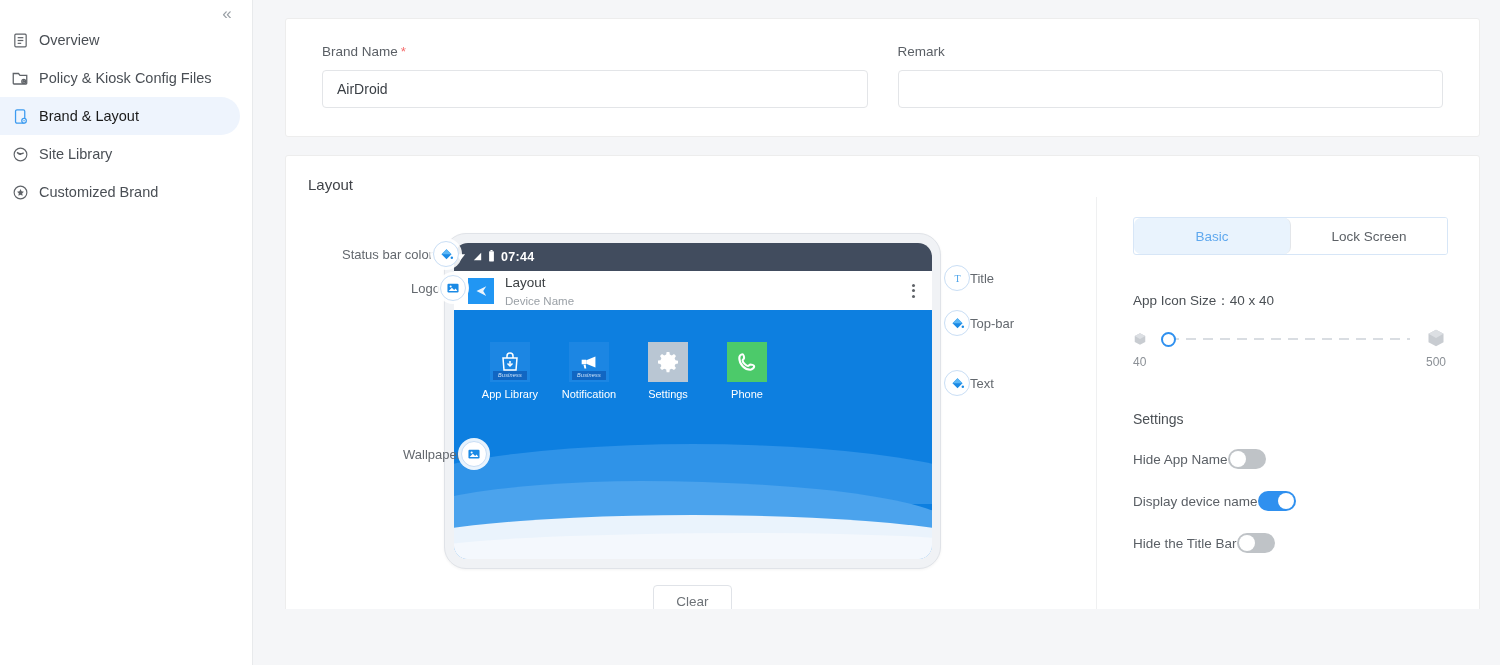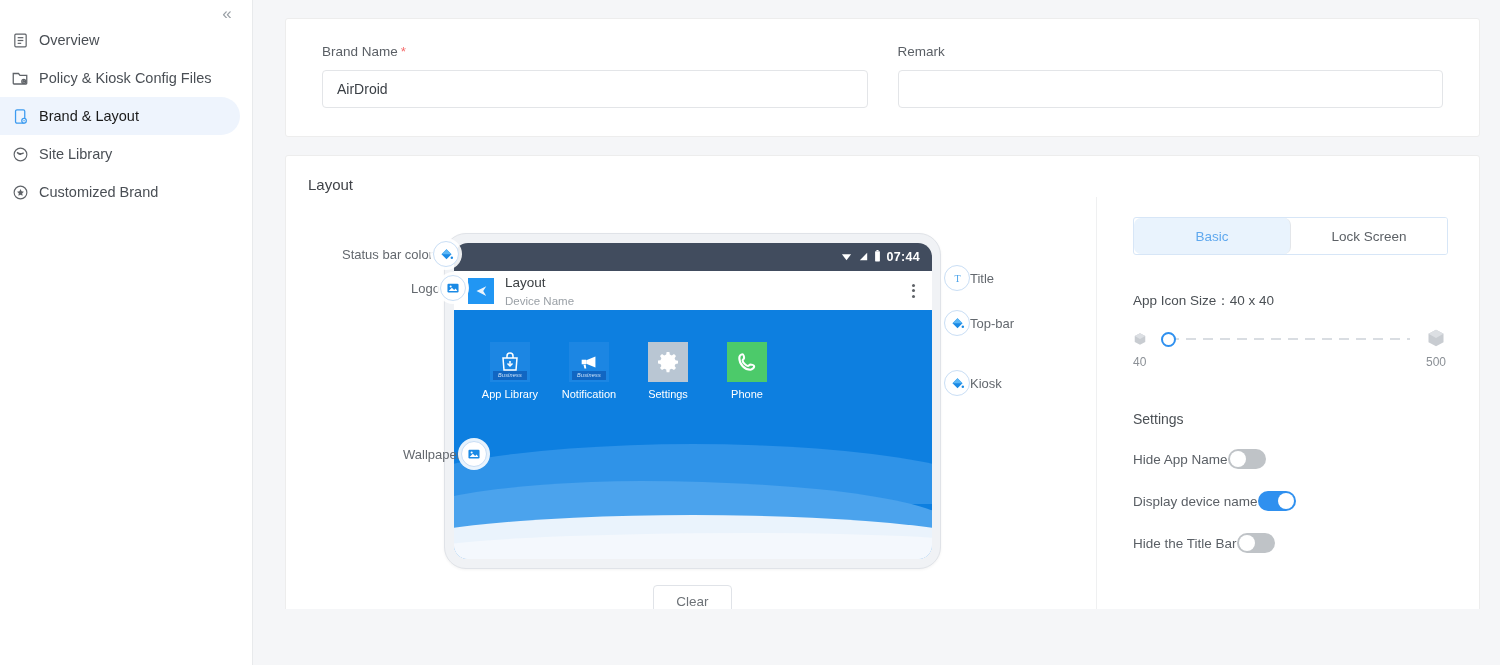--- a/index.html
+++ b/index.html
@@ -113,21 +113,21 @@
     box-shadow: 0 1px 3px rgba(0,0,0,.05);
   }
   .device-screen {
     width: 100%; height: 100%;
     border-radius: 14px; overflow: hidden;
     background: #fff; position: relative;
     display: flex; flex-direction: column;
   }
   .statusbar {
     height: 28px; background: #414c5e;
-    display: flex; align-items: center; justify-content: flex-end;
+    display: flex; align-items: center; 
     padding-right: 12px; gap: 6px; flex: 0 0 28px;
   }
   .sb-icons { display: flex; align-items: center; gap: 5px; }
   .sb-time { color: #fff; font-size: 12.5px; font-weight: bold; letter-spacing: .3px; }
 
   .titlebar {
     height: 39px; background: #fff; display: flex; align-items: center;
     padding: 0 10px 0 14px; flex: 0 0 39px;
   }
   .app-logo {
@@ -397,21 +397,21 @@
             </div>
 
             <div class="marker right" style="left:658px; top:173px;">
               <span class="marker-dot">
                 <svg width="15" height="15" viewBox="0 0 24 24">
                   <path d="M4 11.5 12 3.5l8 8-8 8z" fill="#1a8ae5"></path>
                   <path d="M4 11.5 12 3.5l8 8z" fill="#5bb6f5"></path>
                   <circle cx="20.5" cy="17" r="2" fill="#1a8ae5"></circle>
                 </svg>
               </span>
-              <span class="marker-label">Kiosk</span>
+              <span class="marker-label">Text</span>
             </div>
 
             <div class="device">
               <div class="device-screen">
 
                 <div class="statusbar">
                   <span class="sb-icons">
                     <span>
                       <svg width="13" height="11" viewBox="0 0 24 24">
                           <path d="M2 7h20L12 20z" fill="#fff"></path>

